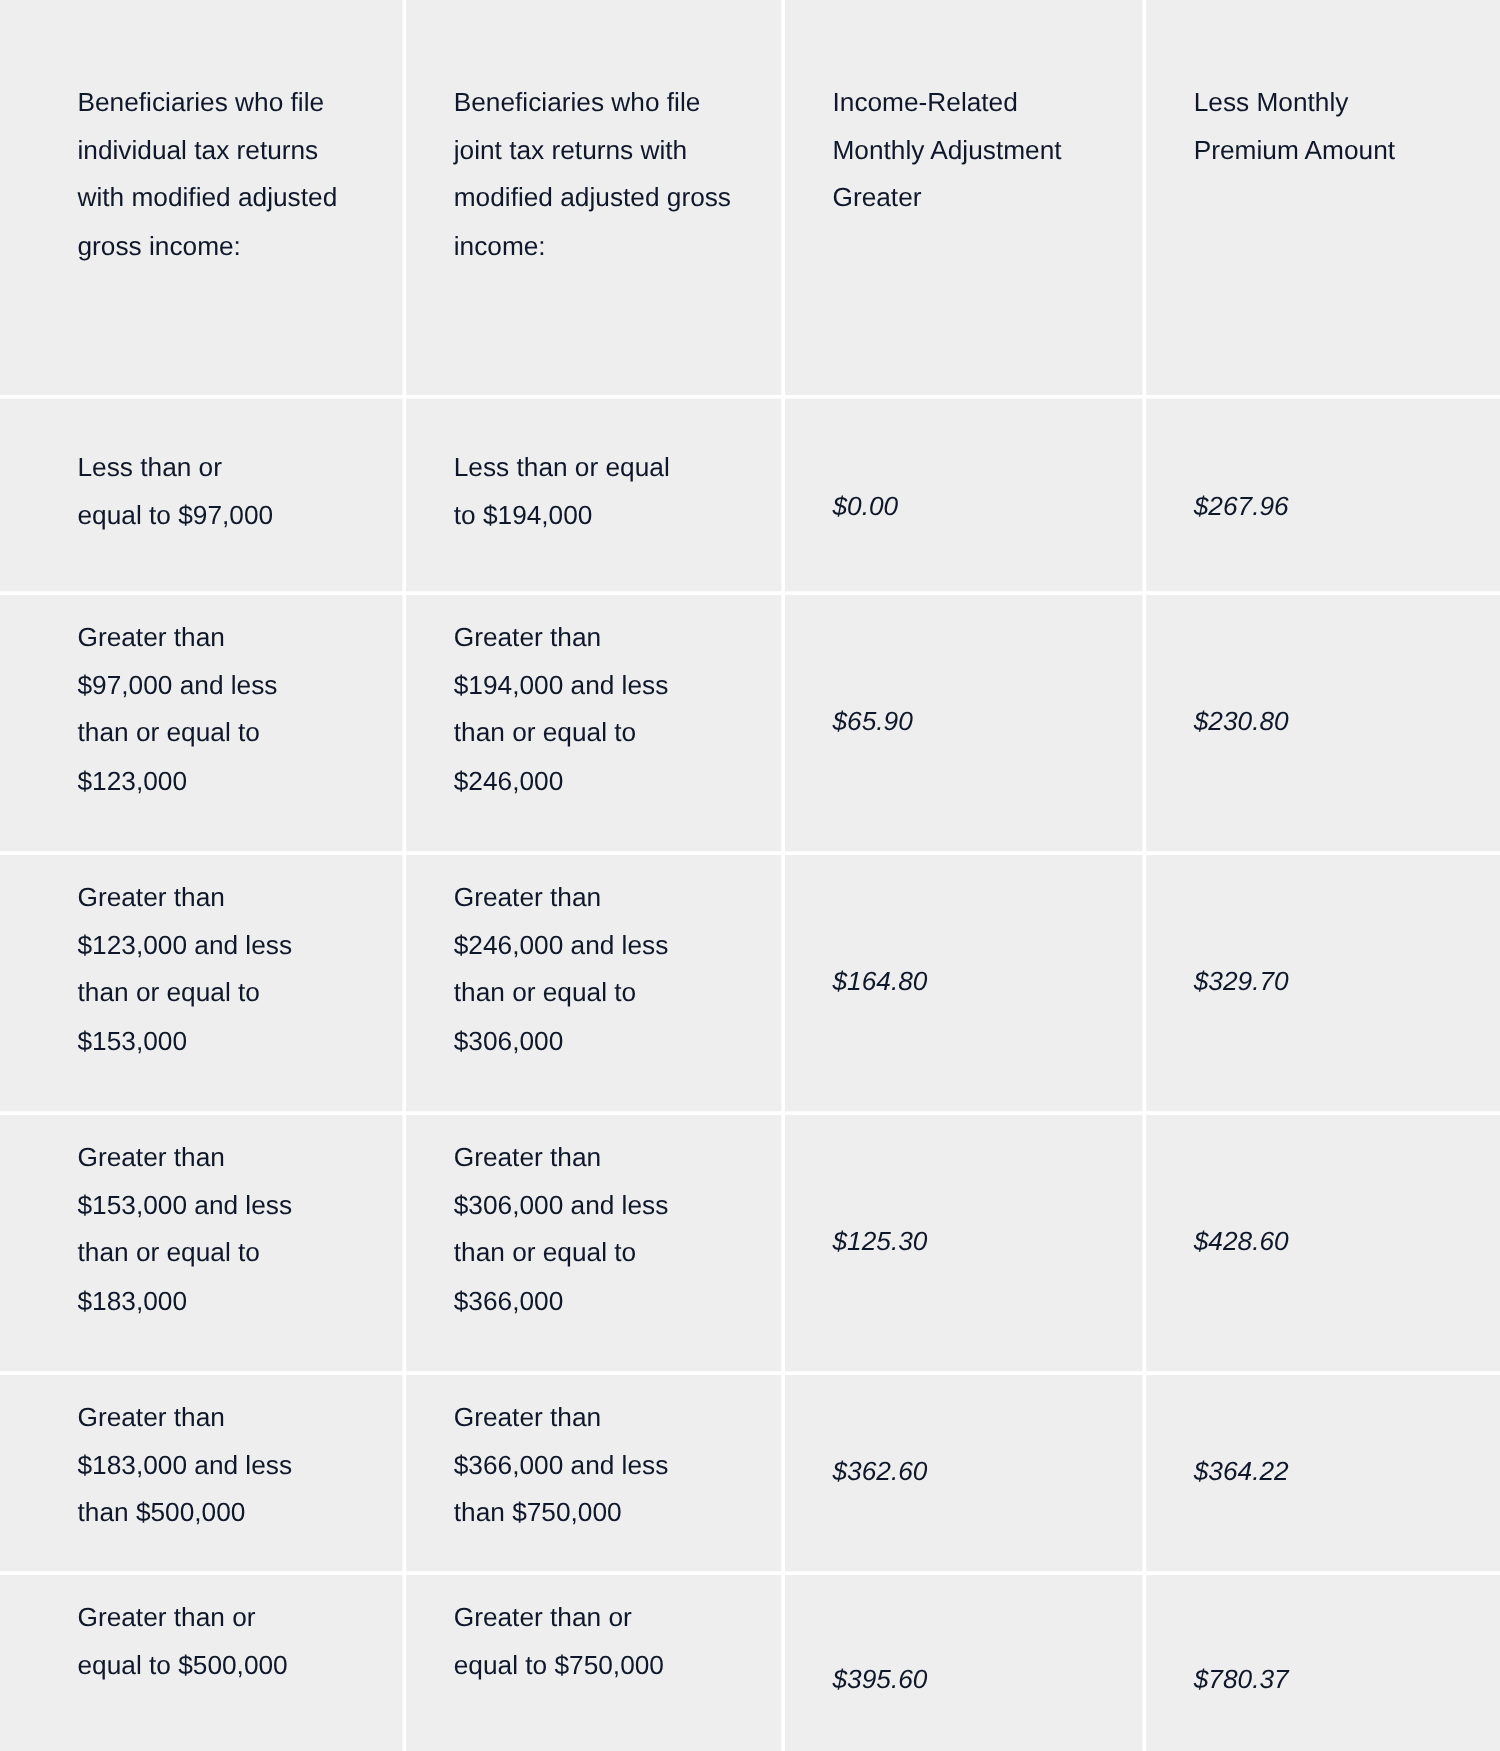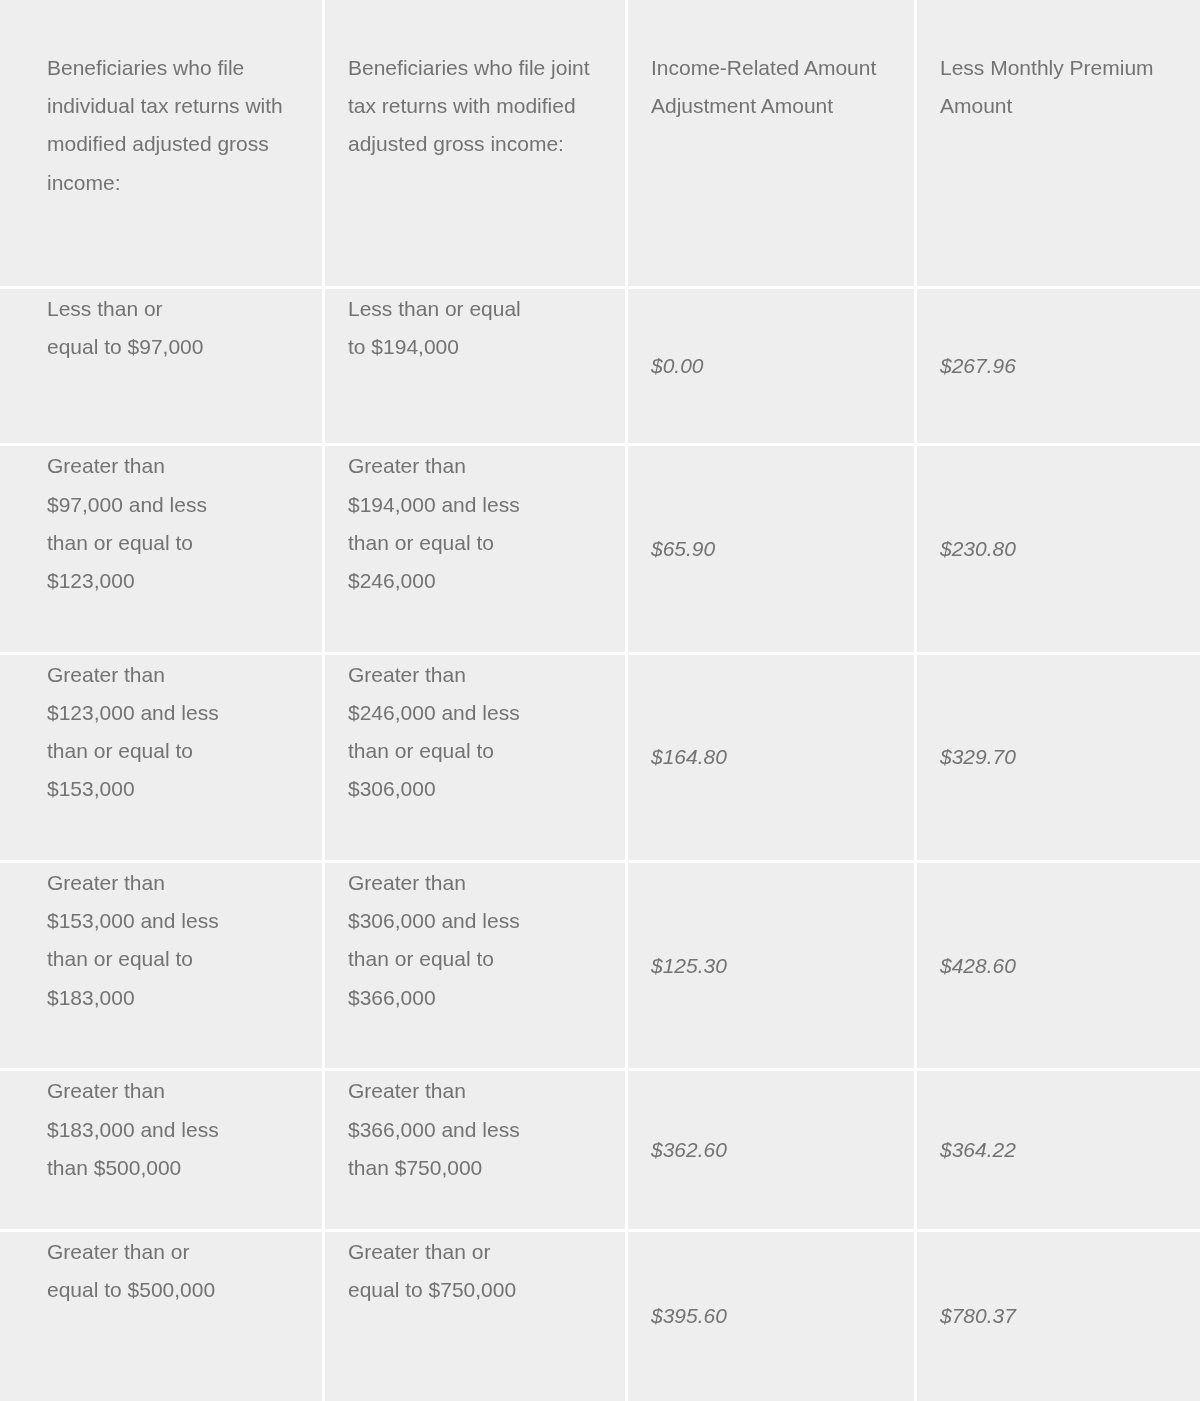--- a/index.html
+++ b/index.html
@@ -26,27 +26,27 @@
   }
 
   .premium-table col.c1 { width: 325px; }
   .premium-table col.c2 { width: 303px; }
   .premium-table col.c3 { width: 289px; }
   .premium-table col.c4 { width: 283px; }
 
   .premium-table td,
   .premium-table th {
     background: #eeeeee;
-    color: #737373;
+    color: #0f172a;
     font-size: 21px;
     line-height: 1.82;
     font-weight: 400;
     text-align: left;
     vertical-align: top;
-    padding: 1px;
+    padding: 16px;
     border-right: 3px solid #ffffff;
     border-bottom: 3px solid #ffffff;
   }
   .premium-table td:last-child,
   .premium-table th:last-child {
     border-right: none;
   }
   .premium-table tr:last-child td {
     border-bottom: none;
   }
@@ -86,21 +86,21 @@
     display: block;
     white-space: pre-line;
   }
   .amount-text {
     display: block;
     font-weight: 400;
     font-style: italic;
   }
 
   
-  .r-first .cell-inner { padding-top: 38px; }
+  .r-first .cell-inner { padding-top: 38px; margin-top: 21px; }
   .r-tall  .cell-inner { padding-top: 37px; }
   .r-short .cell-inner { padding-top: 38px; }
   .r-last  .cell-inner { padding-top: 37px; }
   .r-first td.amount-cell .cell-inner,
   .r-tall  td.amount-cell .cell-inner,
   .r-short td.amount-cell .cell-inner,
   .r-last  td.amount-cell .cell-inner { padding-top: 0; }
 </style>
 </head>
 <body>
@@ -114,21 +114,21 @@
   </colgroup>
   <thead>
     <tr class="hdr-row">
       <th>
         <div class="hdr-inner">Beneficiaries who file individual tax returns with modified adjusted gross income:</div>
       </th>
       <th>
         <div class="hdr-inner pad-narrow">Beneficiaries who file joint tax returns with modified adjusted gross income:</div>
       </th>
       <th>
-        <div class="hdr-inner pad-narrow">Income-Related Amount Adjustment Amount</div>
+        <div class="hdr-inner pad-narrow">Income-Related Monthly Adjustment Greater</div>
       </th>
       <th>
         <div class="hdr-inner pad-narrow">Less Monthly Premium Amount</div>
       </th>
     </tr>
   </thead>
   <tbody>
     <tr class="r-first">
       <td class="range-cell">
         <div class="cell-inner">

